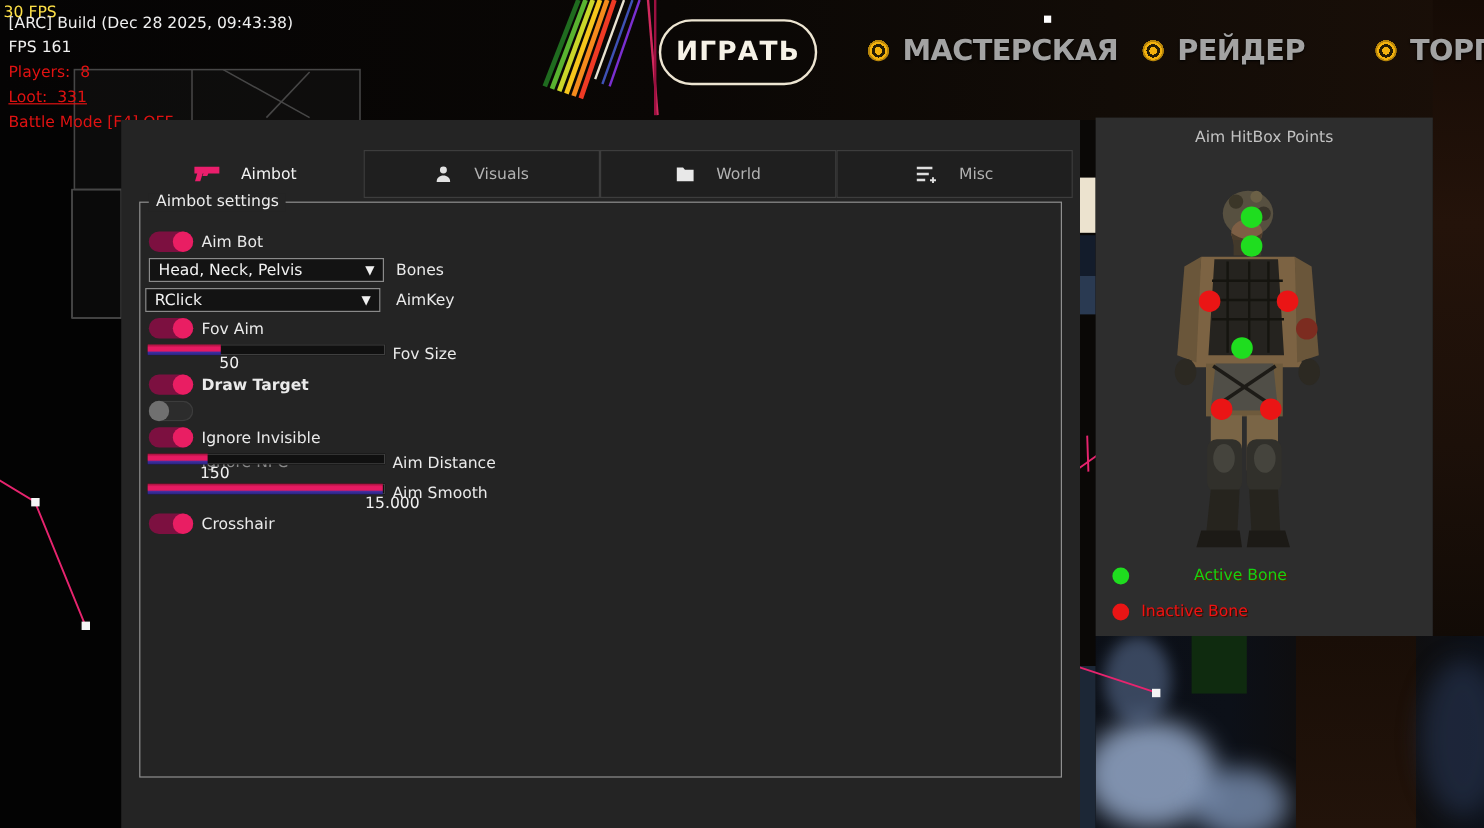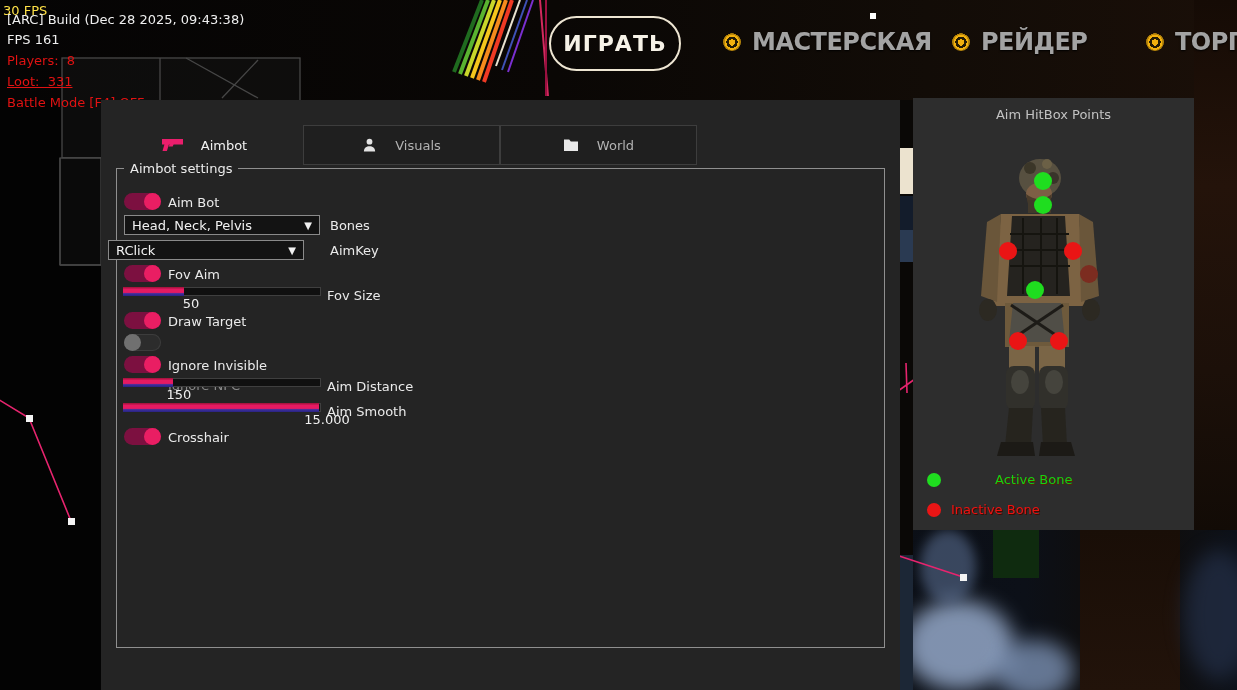--- a/index.html
+++ b/index.html
@@ -194,50 +194,64 @@
       <path fill="#ea1e6c" d="M1 1h21v5.6h-9.4l-.9 2h-4l.9-2H7.9L5.9 13H1.5l1.9-6.4H1z"></path>
     </svg>
     <span class="tab-label">Aimbot</span>
   </div>
   <div class="tab boxed" style="left:399px;width:197px;">
     <svg width="16" height="14" viewBox="0 0 16 14">
       <path d="M1 1.5h5.2L7.8 3.5H15v9.5H1z" fill="#e8e8e8"></path>
     </svg>
     <span class="tab-label">World</span>
   </div>
+  <div class="tab boxed" style="left:596px;width:197px;">
+    <svg width="18" height="16" viewBox="0 0 18 16">
+      <g stroke="#dedede" stroke-width="2">
+        <line x1="1" y1="3" x2="14" y2="3"></line>
+        <line x1="1" y1="8" x2="11" y2="8"></line>
+        <line x1="1" y1="13" x2="8" y2="13"></line>
+      </g>
+      <g stroke="#dedede" stroke-width="1.6">
+        <line x1="12" y1="13.2" x2="17" y2="13.2"></line>
+        <line x1="14.5" y1="10.8" x2="14.5" y2="15.6"></line>
+      </g>
+    </svg>
+    <span class="tab-label">Misc</span>
+  </div>
 
   <div id="group-box"></div>
   <div id="group-title">Aimbot settings</div>
 
   <div class="toggle t-on" style="left:23px;top:93px;"></div>
   <div class="ctl-label" style="left:67px;top:95px;">Aim Bot</div>
 
   <div class="dropdown" style="left:23px;top:115px;">
     <span>Head, Neck, Pelvis</span>
     <span class="dd-arrow">▼</span>
   </div>
   <div class="ctl-label" style="left:229px;top:118px;">Bones</div>
 
-  <div class="dropdown" style="left:7px;top:140px;">
+  <div class="dropdown" style="left:20px;top:140px;">
     <span>RClick</span>
     <span class="dd-arrow">▼</span>
   </div>
   <div class="ctl-label" style="left:229px;top:143px;">AimKey</div>
 
   <div class="toggle t-on" style="left:23px;top:165px;"></div>
   <div class="ctl-label" style="left:67px;top:167px;">Fov Aim</div>
 
   <div class="slider" style="left:22px;top:187px;">
     <div class="fill" style="width: 31%;"></div>
   </div>
   <div class="slider-value" style="left:60px;top:196px;">50</div>
   <div class="ctl-label" style="left:226px;top:188px;">Fov Size</div>
 
   <div class="toggle t-on" style="left:23px;top:212px;"></div>
-  <div class="ctl-label" style="left:67px;top:214px;">Draw Target</div>
+  <div class="ctl-label" style="left:67px;top:214px;font-weight:bold;">Draw Target</div>
 
   <div class="toggle t-off" style="left:23px;top:234px;"></div>
   <div class="ctl-label dim" style="left:67px;top:236px;">Ignore NPC</div>
 
   <div class="toggle t-on" style="left:23px;top:256px;"></div>
   <div class="ctl-label" style="left:67px;top:258px;">Ignore Invisible</div>
 
   <div class="slider" style="left:22px;top:278px;">
     <div class="fill" style="width: 25%;"></div>
   </div>

